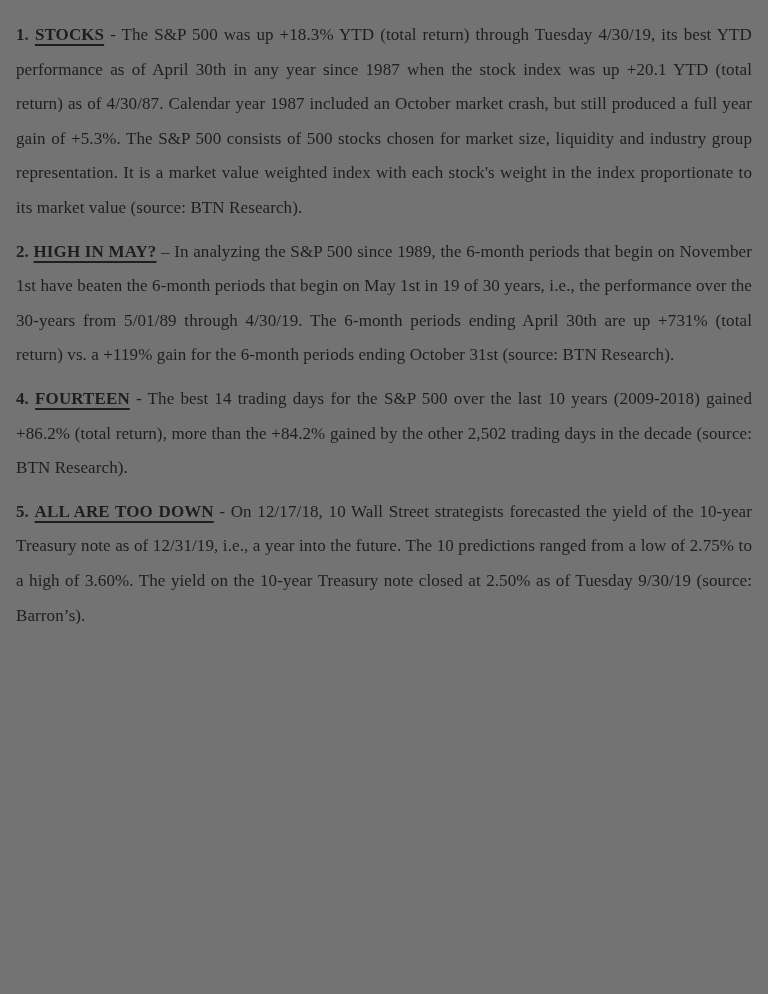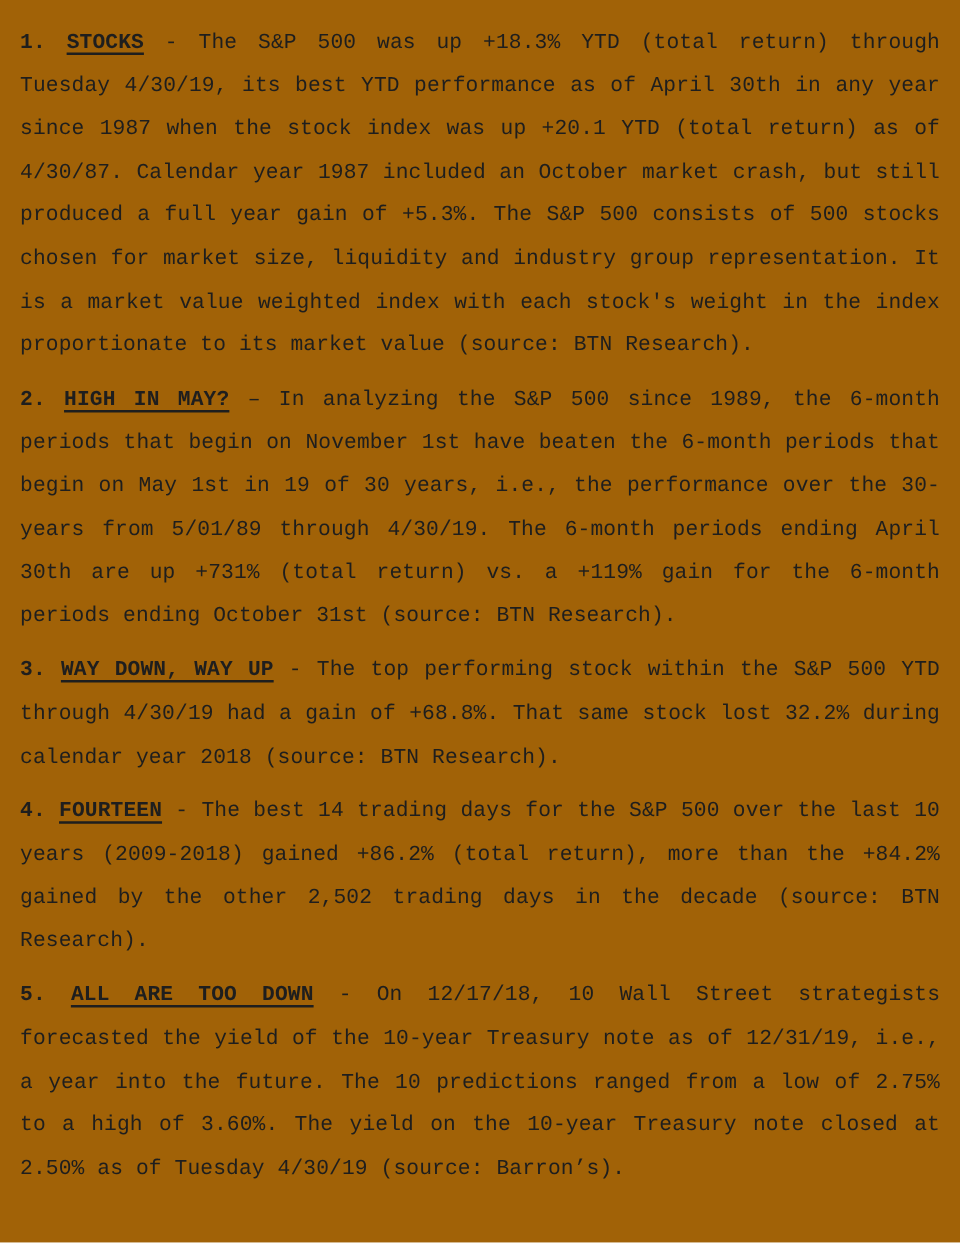--- a/index.html
+++ b/index.html
@@ -4,23 +4,23 @@
 <style>
   html, body {
     margin: 0;
     padding: 0;
     background: #ffffff;
   }
   .page {
     width: 768px;
     height: 994px;
     box-sizing: border-box;
-    background: #a16207;
+    background: #737373;
     padding: 18px 16px 0 16px;
-    font-family: Liberation Mono, monospace;
+    font-family: Liberation Serif, serif;
     color: #1e1e1e;
     overflow: hidden;
   }
   .para {
     margin: 0 0 9px 0;
     font-size: 17px;
     line-height: 34.6px;
     text-align: justify;
     letter-spacing: 0.1px;
   }
@@ -44,31 +44,26 @@
     <strong class="head">STOCKS</strong>
     <span class="body">- The S&amp;P 500 was up +18.3% YTD (total return) through Tuesday 4/30/19, its best YTD performance as of April 30th in any year since 1987 when the stock index was up +20.1 YTD (total return) as of 4/30/87. Calendar year 1987 included an October market crash, but still produced a full year gain of +5.3%. The S&amp;P 500 consists of 500 stocks chosen for market size, liquidity and industry group representation. It is a market value weighted index with each stock's weight in the index proportionate to its market value (source: BTN Research).</span>
   </p>
 
   <p class="para">
     <strong class="num">2.</strong>
     <strong class="head">HIGH IN MAY?</strong>
     <span class="body">– In analyzing the S&amp;P 500 since 1989, the 6-month periods that begin on November 1st have beaten the 6-month periods that begin on May 1st in 19 of 30 years, i.e., the performance over the 30-years from 5/01/89 through 4/30/19. The 6-month periods ending April 30th are up +731% (total return) vs. a +119% gain for the 6-month periods ending October 31st (source: BTN Research).</span>
   </p>
 
-  <p class="para">
-    <strong class="num">3.</strong>
-    <strong class="head">WAY DOWN, WAY UP</strong>
-    <span class="body">- The top performing stock within the S&amp;P 500 YTD through 4/30/19 had a gain of +68.8%. That same stock lost 32.2% during calendar year 2018 (source: BTN Research).</span>
-  </p>
 
   <p class="para">
     <strong class="num">4.</strong>
     <strong class="head">FOURTEEN</strong>
     <span class="body">- The best 14 trading days for the S&amp;P 500 over the last 10 years (2009-2018) gained +86.2% (total return), more than the +84.2% gained by the other 2,502 trading days in the decade (source: BTN Research).</span>
   </p>
 
   <p class="para">
     <strong class="num">5.</strong>
     <strong class="head">ALL ARE TOO DOWN</strong>
-    <span class="body">- On 12/17/18, 10 Wall Street strategists forecasted the yield of the 10-year Treasury note as of 12/31/19, i.e., a year into the future. The 10 predictions ranged from a low of 2.75% to a high of 3.60%. The yield on the 10-year Treasury note closed at 2.50% as of Tuesday 4/30/19 (source: Barron’s).</span>
+    <span class="body">- On 12/17/18, 10 Wall Street strategists forecasted the yield of the 10-year Treasury note as of 12/31/19, i.e., a year into the future. The 10 predictions ranged from a low of 2.75% to a high of 3.60%. The yield on the 10-year Treasury note closed at 2.50% as of Tuesday 9/30/19 (source: Barron’s).</span>
   </p>
 
 </div>
 
 </body></html>

